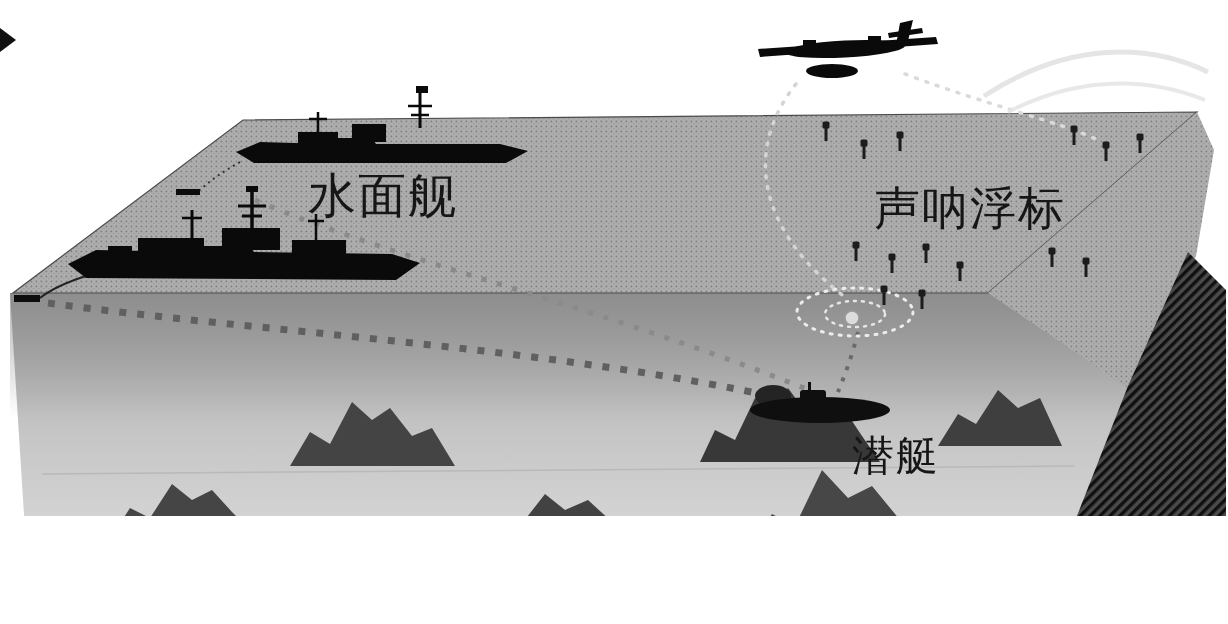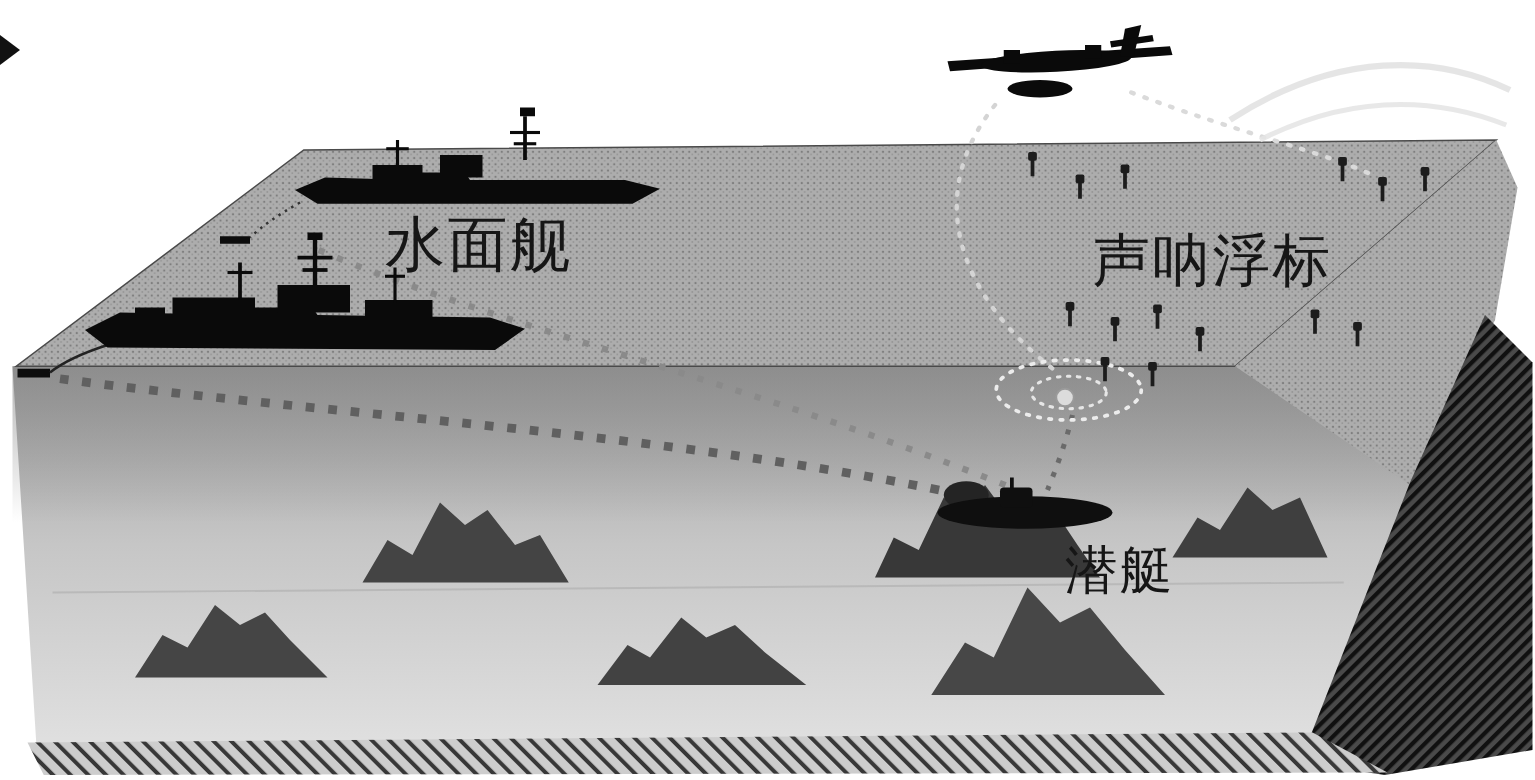--- a/index.html
+++ b/index.html
@@ -1,19 +1,19 @@
 <!DOCTYPE html>
 <html><head>
 <meta charset="utf-8">
 <style>
   html, body { margin: 0; padding: 0; background: #ffffff; }
   .stage {
     position: relative;
     width: 1228px;
-    height: 624px;
+    height: 516px;
     background: #ffffff;
     overflow: hidden;
     font-family: "Liberation Serif", "DejaVu Serif", serif;
   }
   .stage svg { position: absolute; inset: 0; display: block; }
   .cjk-label {
     font-family: "Liberation Serif", "DejaVu Serif", serif;
     fill: #161616;
     letter-spacing: 2px;
   }

